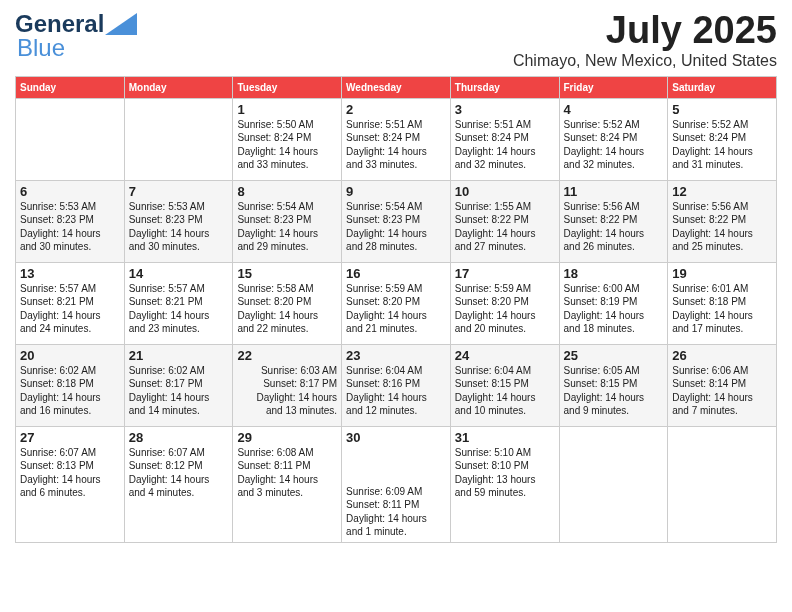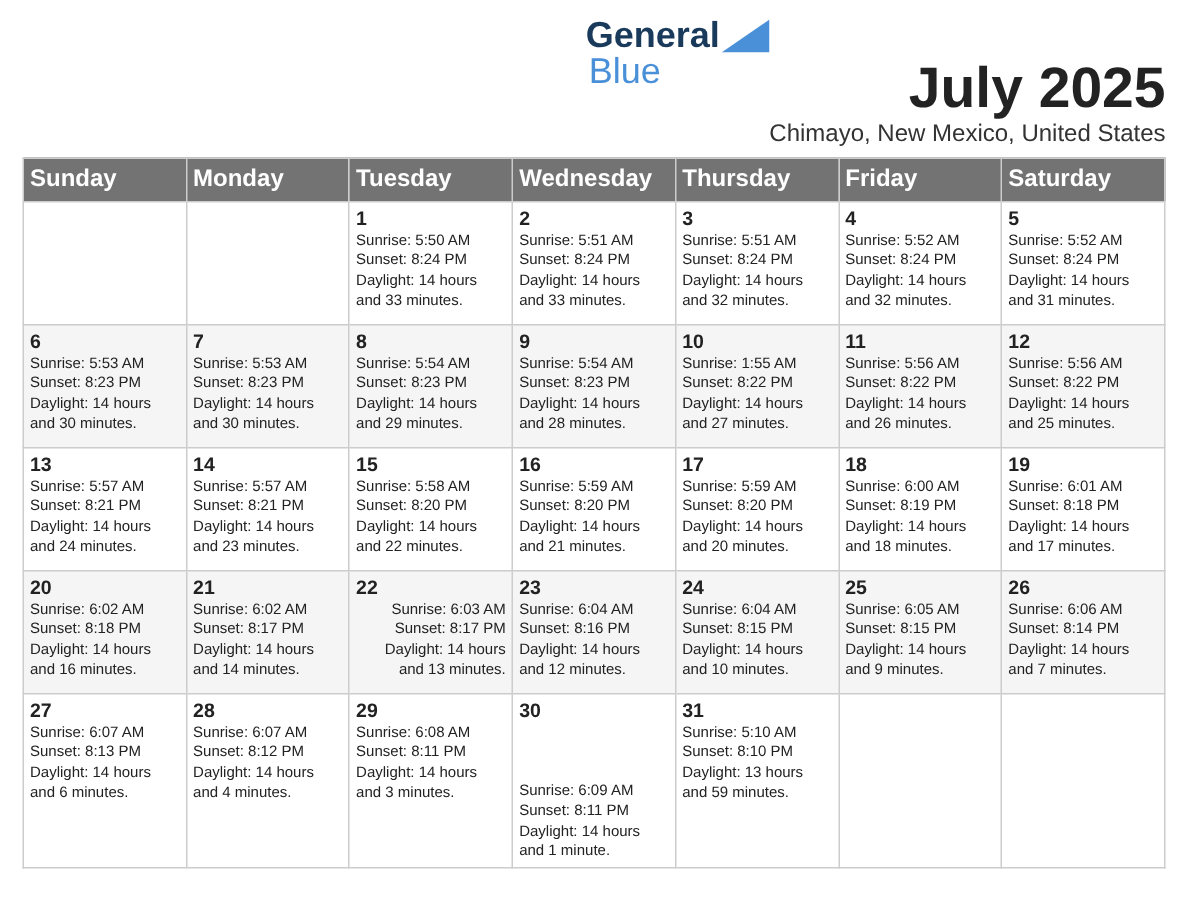--- a/index.html
+++ b/index.html
@@ -5,52 +5,51 @@
     * { box-sizing: border-box; margin: 0; padding: 0; }
     body {
       font-family: Arial, sans-serif;
       background: #fff;
       width: 792px;
       min-height: 612px;
       padding: 10px 15px;
     }
     .header {
       display: flex;
-      justify-content: flex-end;
+      justify-content: space-between;
       align-items: flex-start;
       margin-bottom: 6px;
     }
     .logo {
       display: flex;
       flex-direction: column;
       align-items: flex-start;
     }
     .title-area {
       text-align: right;
     }
     .month-title {
       font-size: 38px;
       font-weight: bold;
       color: #222;
       line-height: 1.1;
-      margin-top: 29px;
     }
     .location-title {
       font-size: 16px;
       color: #333;
     }
     .calendar-table {
       width: 100%;
       border-collapse: collapse;
       table-layout: fixed;
     }
     .calendar-table th {
-      background-color: #737373;
+      background-color: #ef4444;
       color: #fff;
-      font-size: 16px;
+      font-size: 10px;
       font-weight: bold;
       padding: 5px 4px;
       text-align: left;
       border: 1px solid #ccc;
     }
     .calendar-table td {
       vertical-align: top;
       border: 1px solid #ccc;
       padding: 3px 4px;
       font-size: 10px;

